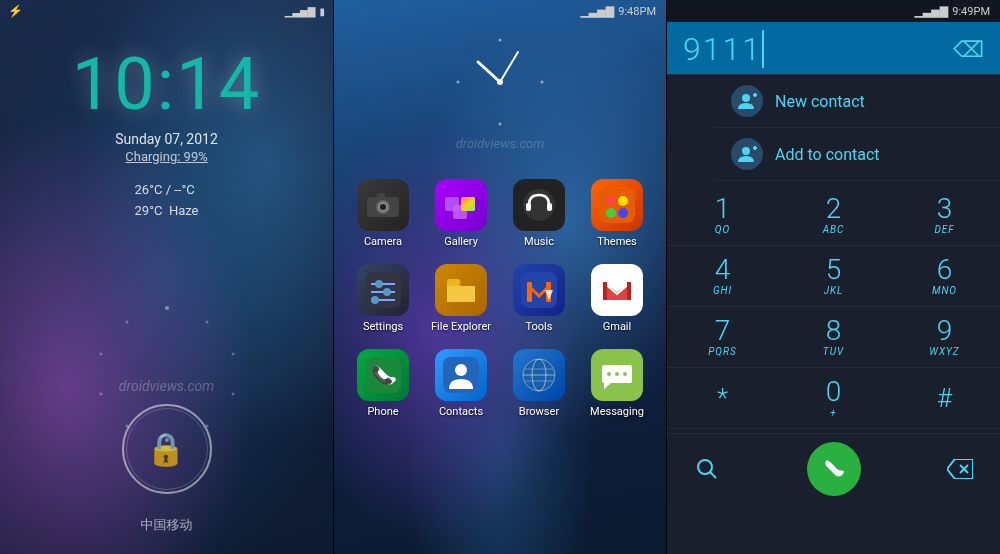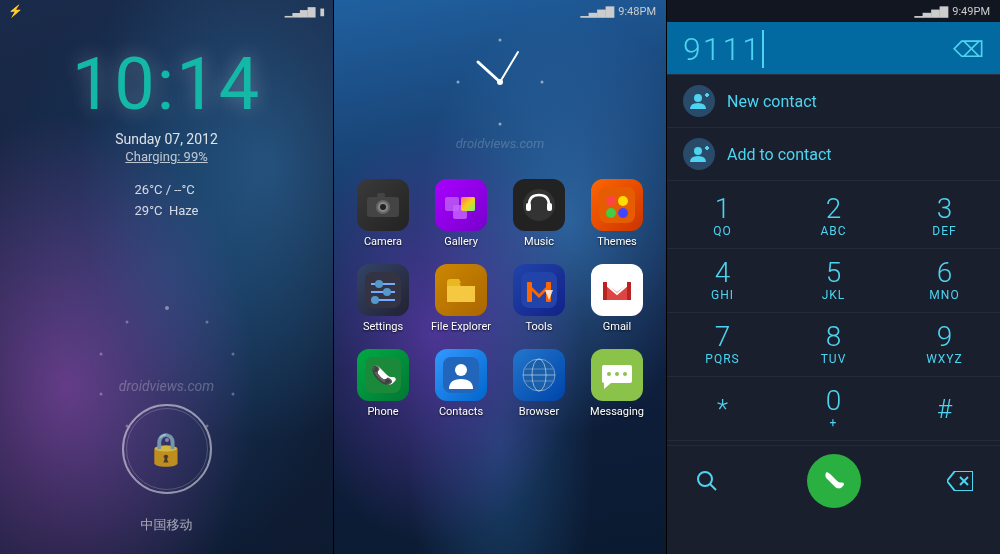--- a/index.html
+++ b/index.html
@@ -267,20 +267,21 @@
       letter-spacing: 2px;
     }
     .dialer-backspace {
       color: #4dd4f0;
       font-size: 22px;
       cursor: pointer;
     }
 
     .dialer-options {
       background: #1a1f2e;
+      padding-left: 48px;
     }
     .dialer-option-row {
       display: flex;
       align-items: center;
       padding: 10px 16px;
       border-bottom: 1px solid #252a3a;
       cursor: pointer;
     }
     .dialer-option-icon {
       width: 32px;
@@ -318,23 +319,24 @@
       border-bottom: 1px solid #252a3a;
     }
     .key-main {
       color: #4dd4f0;
       font-size: 28px;
       font-weight: 300;
       line-height: 1;
     }
     .key-sub {
       color: #4dd4f0;
-      font-size: 12px;
+      font-size: 10px;
       letter-spacing: 1px;
       margin-top: 1px;
+      font-style: italic;
     }
     .key-star .key-main, .key-hash .key-main { font-size: 26px; }
 
     .dialer-bottom-bar {
       display: flex;
       justify-content: space-between;
       align-items: center;
       padding: 8px 20px;
       background: #1a1f2e;
       border-top: 1px solid #252a3a;

